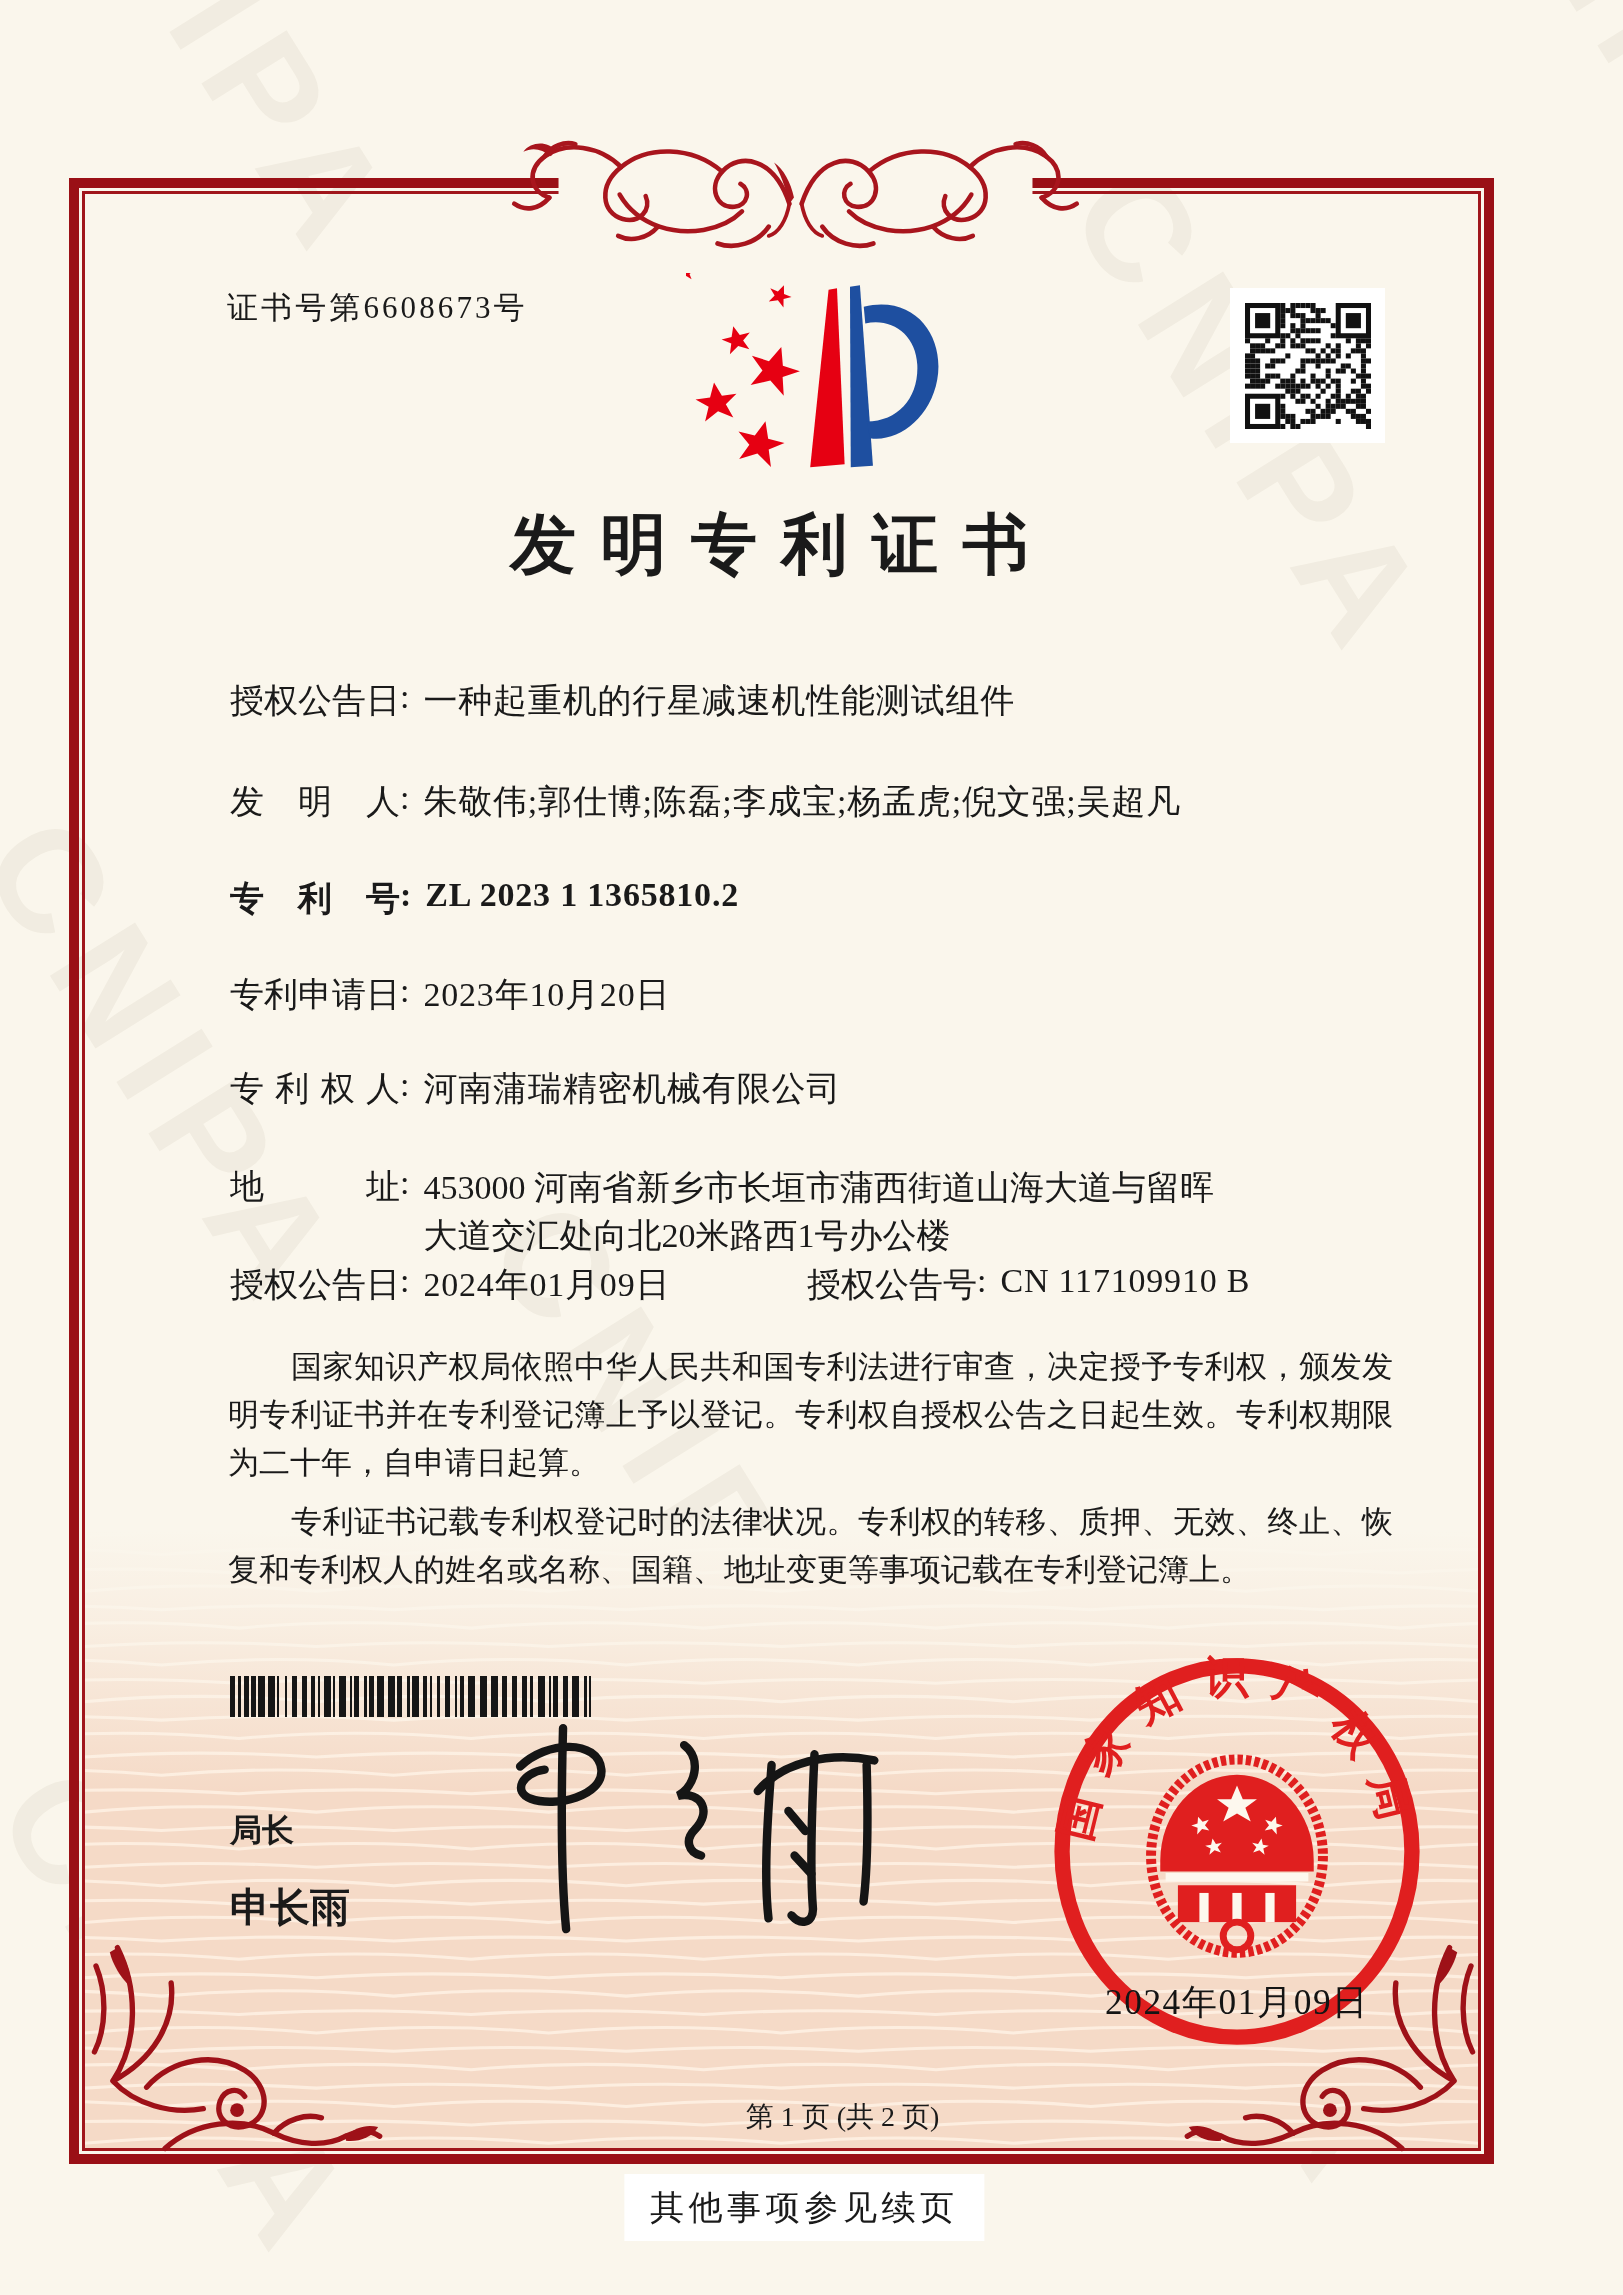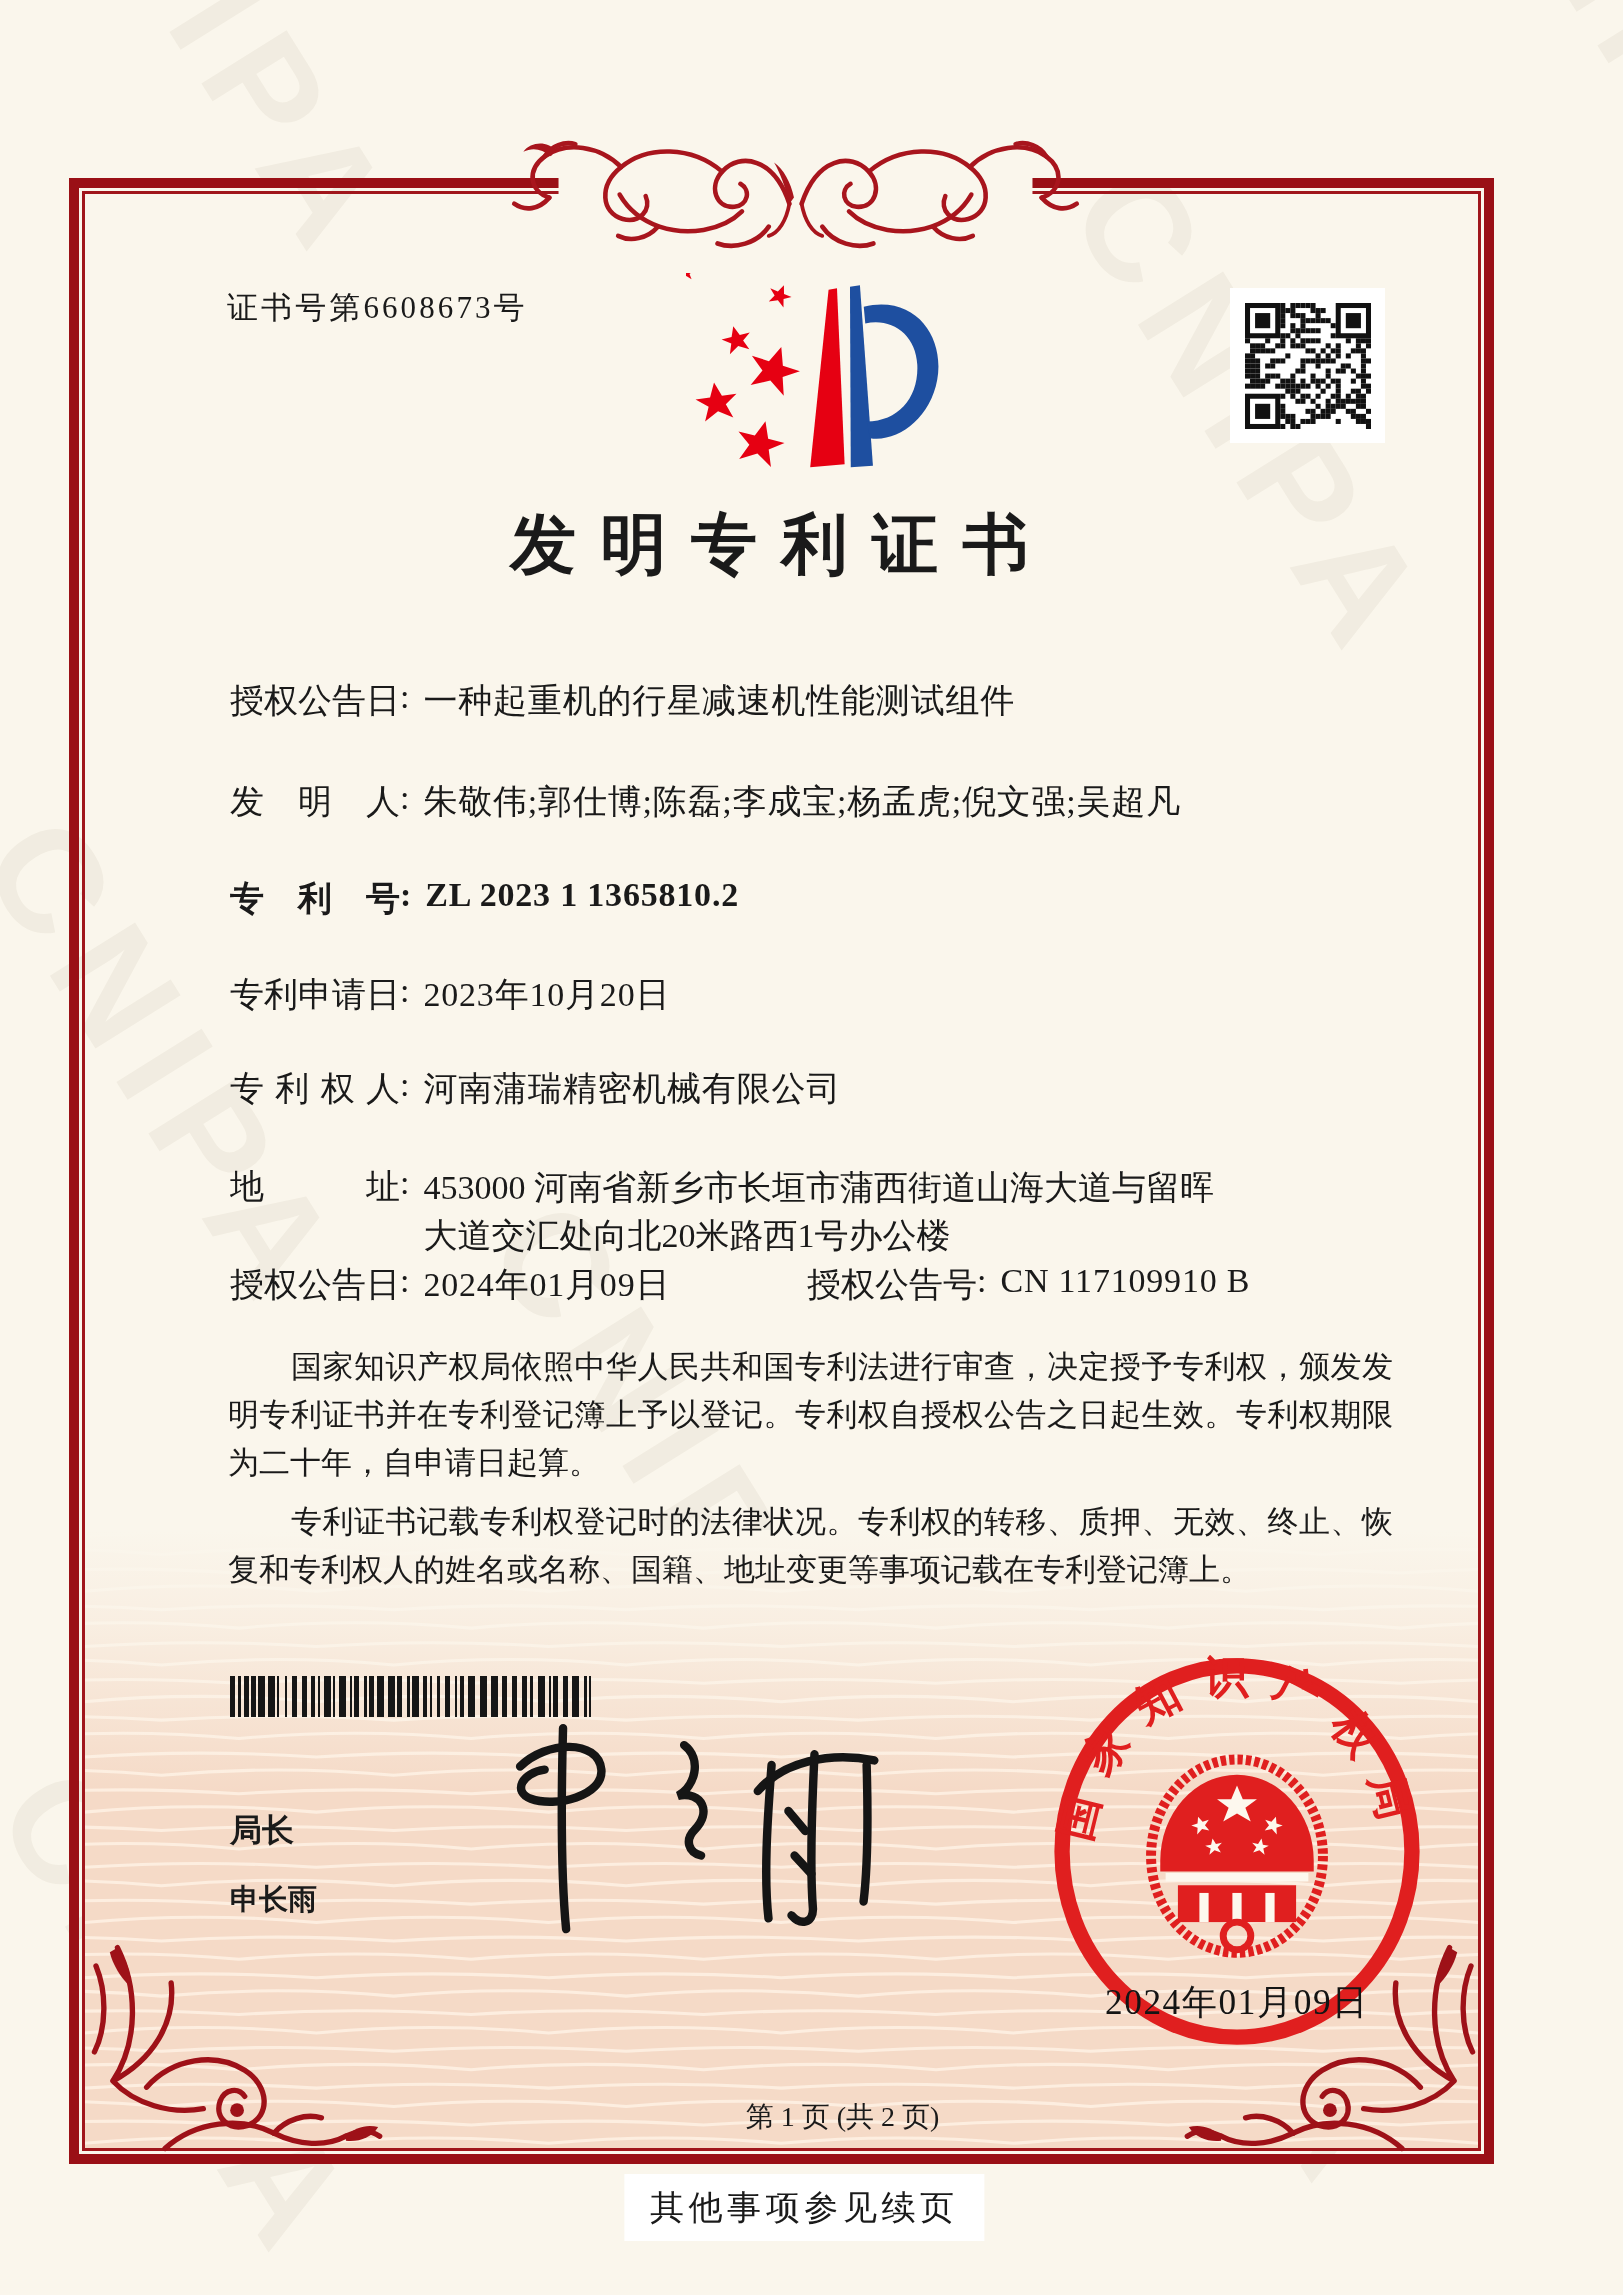--- a/index.html
+++ b/index.html
@@ -54,21 +54,21 @@
     font-size:31px;line-height:48px;text-align:justify;}
   .bodytext p{margin:0 0 10.7px 0;text-indent:63px;}
 
   
   .barcode{position:absolute;left:230px;top:1676px;width:368px;height:41px;display:flex;z-index:5;}
   .barcode .bar{background:#161616;height:100%;flex:0 0 auto;}
 
   
   .officer-title{position:absolute;left:230px;top:1809px;font-size:32px;font-weight:700;
     font-family:"Liberation Sans","DejaVu Sans",sans-serif;z-index:6;}
-  .officer-name{position:absolute;left:230px;top:1880px;font-size:29px;font-weight:700;
+  .officer-name{position:absolute;left:230px;top:1880px;font-size:40px;font-weight:700;
     font-family:"Liberation Sans","DejaVu Sans",sans-serif;z-index:6;}
   .signature{position:absolute;left:454px;top:1716px;width:445px;height:230px;z-index:6;}
 
   
   .seal{position:absolute;left:1049px;top:1655px;width:376px;height:393px;z-index:7;}
 
   
   .page-info{position:absolute;left:69px;top:2098px;width:1547px;text-align:center;
     font-size:28px;z-index:6;}
   .foot-note{position:absolute;left:50%;transform:translateX(-52%);top:2174px;

